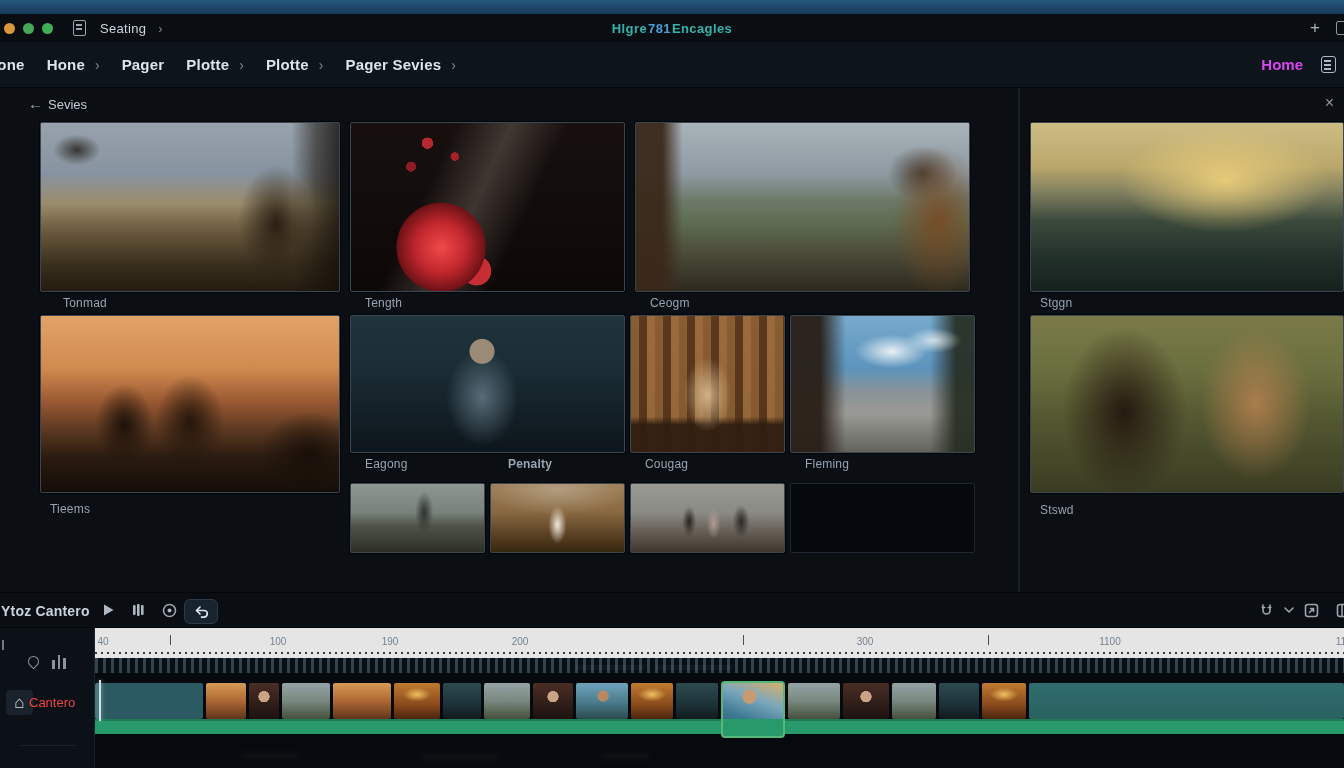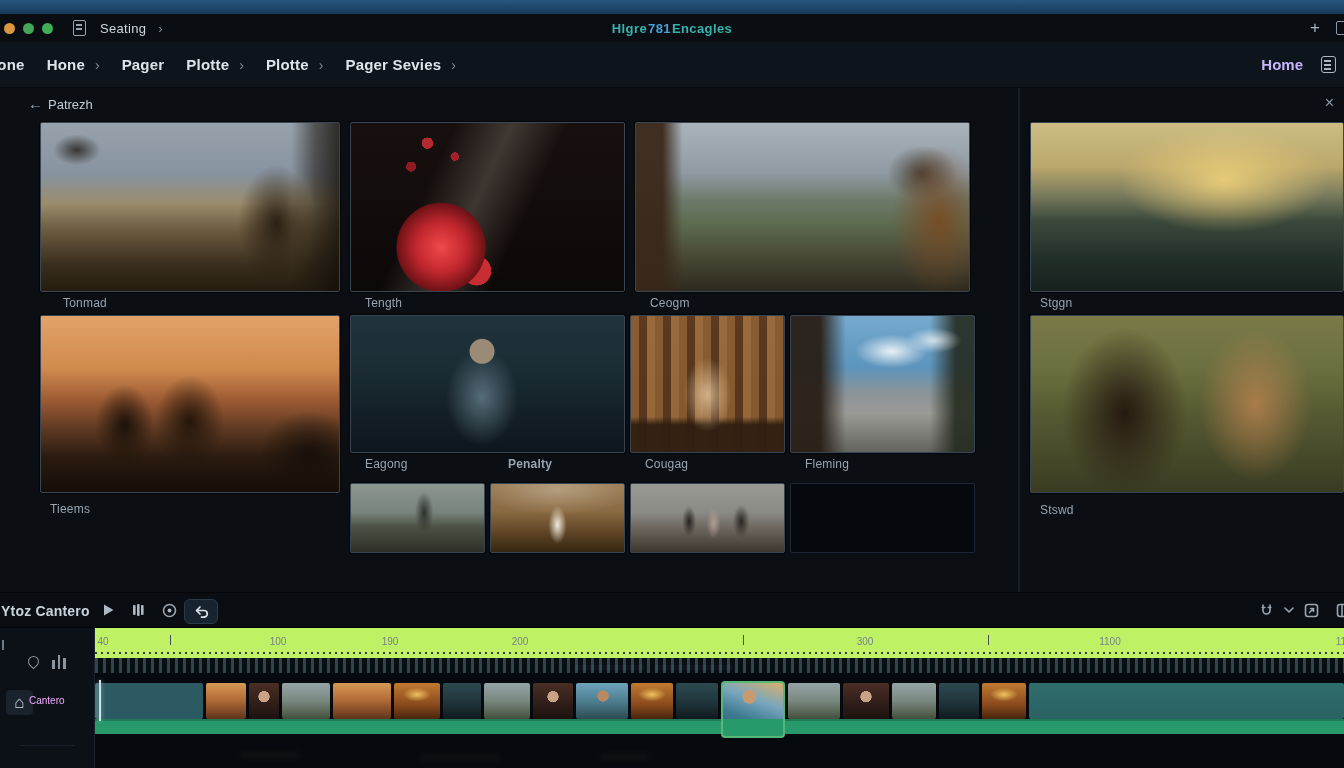--- a/index.html
+++ b/index.html
@@ -30,21 +30,21 @@
     border:1.5px solid #8a97a4; border-radius:2px; }
 
   
   .crumbbar { position:absolute; left:0; top:42px; width:1344px; height:46px;
     background:#0d141c; display:flex; align-items:center; border-bottom:1px solid #05080c; }
   .bc-item { color:#dde4ea; font-size:15px; font-weight:600; letter-spacing:.2px; }
   .bc-item:first-child { margin-left:-7px; }
   .bc-chev { color:#7f8c99; font-size:14px; margin:0 0 0 10px; }
   .bc-gap { width:22px; }
   .crumb-right { position:absolute; right:8px; display:flex; align-items:center; gap:18px; }
-  .home-label { color:#c4b5fd; font-size:15px; font-weight:600; }
+  .home-label { color:#d946ef; font-size:15px; font-weight:600; }
   .list-icon { width:15px; height:17px; border:1.5px solid #aeb8c2; border-radius:3px; position:relative; }
   .list-icon::after { content:""; position:absolute; left:2px; top:3px; width:7px; height:1.5px;
     background:#aeb8c2; box-shadow:0 4px 0 #aeb8c2, 0 8px 0 #aeb8c2; }
 
   
   .main { position:absolute; left:0; top:88px; width:1344px; height:504px; background:#0b0f14; }
   .v-divider { position:absolute; left:1018px; top:0; width:2px; height:504px; background:#161e28; }
   .back-arrow { position:absolute; left:28px; top:7px; color:#9fb0bd; font-size:15px; }
   .back-label { position:absolute; left:48px; top:9px; color:#c3ccd4; font-size:13px; }
   .panel-close { position:absolute; right:10px; top:6px; color:#8b97a3; font-size:16px; }
@@ -128,38 +128,38 @@
   
   .tl-toolbar { position:absolute; left:0; top:592px; width:1344px; height:36px; background:#0a0e13;
     border-top:1px solid #040609; border-bottom:1px solid #040609; }
   .tlt-title { position:absolute; left:1px; top:10px; color:#c9d3dc; font-size:14px; font-weight:700;
     letter-spacing:.2px; }
   .tlt-icon { position:absolute; top:9px; display:flex; }
   .undo-box { position:absolute; left:184px; top:6px; width:34px; height:25px; border-radius:6px;
     background:#17232e; border:1px solid #2b3a48; display:flex; align-items:center; justify-content:center; }
 
   
-  .ruler { position:absolute; left:0; top:628px; width:1344px; height:30px; background:#bef264; }
+  .ruler { position:absolute; left:0; top:628px; width:1344px; height:30px; background:#e5e5e5; }
   .ruler-num { position:absolute; top:8px; transform:translateX(-50%); color:#76828e; font-size:10px; }
   .ruler-tick { position:absolute; top:7px; width:1px; height:10px; background:#434f5b; }
   .ruler-dots { position:absolute; left:95px; right:0; top:24px; height:2px;
     background:repeating-linear-gradient(90deg,#323d48 0 2px, transparent 2px 6px); }
 
   
   .tl-left { position:absolute; left:0; top:628px; width:95px; height:140px; background:#0c1117;
     border-right:1px solid #1b242e; }
   .tl-mark1 { position:absolute; left:2px; top:12px; width:2px; height:10px; background:#6e7a85; }
   .drop-icon { position:absolute; left:28px; top:28px; width:11px; height:11px;
     border:1.6px solid #8a95a0; border-radius:50% 50% 50% 0; transform:rotate(-45deg); }
   .mixer-icon { position:absolute; left:52px; top:27px; display:flex; gap:3px; align-items:flex-end; height:14px; }
   .mixer-icon i { display:block; width:2.5px; background:#8a95a0; }
   .home-box { position:absolute; left:6px; top:62px; width:27px; height:25px; border-radius:4px;
     background:#1a222b; display:flex; align-items:center; justify-content:center;
     color:#d6dde3; font-size:17px; line-height:1; }
-  .track-label { position:absolute; left:29px; top:67px; color:#f0abfc; font-size:10px; }
+  .track-label { position:absolute; left:29px; top:67px; color:#ef4444; font-size:13px; }
   .tl-left-line { position:absolute; left:20px; top:117px; width:55px; height:1px; background:#1a232d; }
 
   
   .sprockets { position:absolute; left:95px; top:658px; right:0; height:15px;
     background:repeating-linear-gradient(90deg,#35505a 0 3px, #0a0f13 3px 8px); opacity:.85; }
   .track-row { position:absolute; left:95px; top:683px; right:0; height:36px; display:flex; gap:3px; }
   .clip { height:36px; border-radius:2px; flex:0 0 auto; }
   .lead { background:linear-gradient(90deg,#3e7078 0 3px,#2c5a63 3px 100%); }
   .fill { flex:1 1 auto; background:linear-gradient(180deg,#306d6d,#2a6161); border-radius:2px; }
   .v1 { background:linear-gradient(180deg,#d59a55 0%,#b06a35 48%,#5e341c 100%); }
@@ -233,21 +233,21 @@
     <span class="bc-chev">›</span>
     <div class="crumb-right">
       <span class="home-label">Home</span>
       <span class="list-icon"></span>
     </div>
   </div>
 
   <div class="main">
     <div class="v-divider"></div>
     <span class="back-arrow">←</span>
-    <span class="back-label">Patrezh</span>
+    <span class="back-label">Sevies</span>
     <span class="panel-close">×</span>
 
     <div class="tile img-tonmad" style="left:40px; top:34px; width:300px; height:170px;"></div>
     <div class="tile img-tength" style="left:350px; top:34px; width:275px; height:170px;"></div>
     <div class="tile img-ceogm" style="left:635px; top:34px; width:335px; height:170px;"></div>
     <div class="tile img-stggn" style="left:1030px; top:34px; width:314px; height:170px;"></div>
     <span class="tile-label" style="left:63px; top:208px;">Tonmad</span>
     <span class="tile-label" style="left:365px; top:208px;">Tength</span>
     <span class="tile-label" style="left:650px; top:208px;">Ceogm</span>
     <span class="tile-label" style="left:1040px; top:208px;">Stggn</span>

